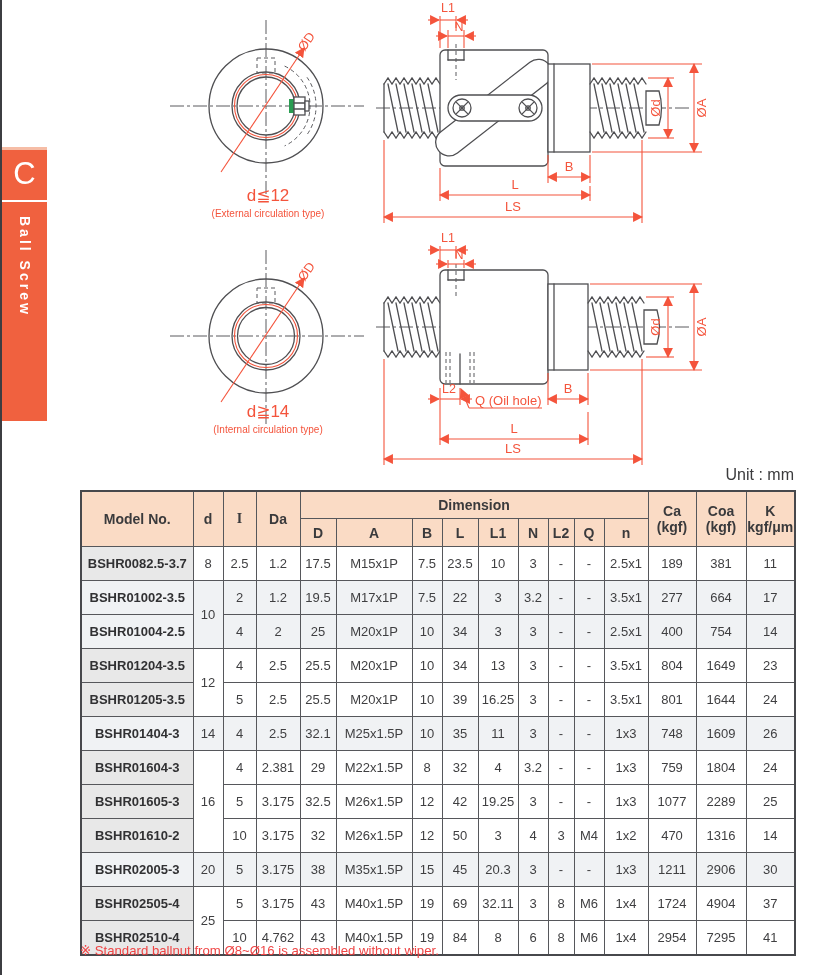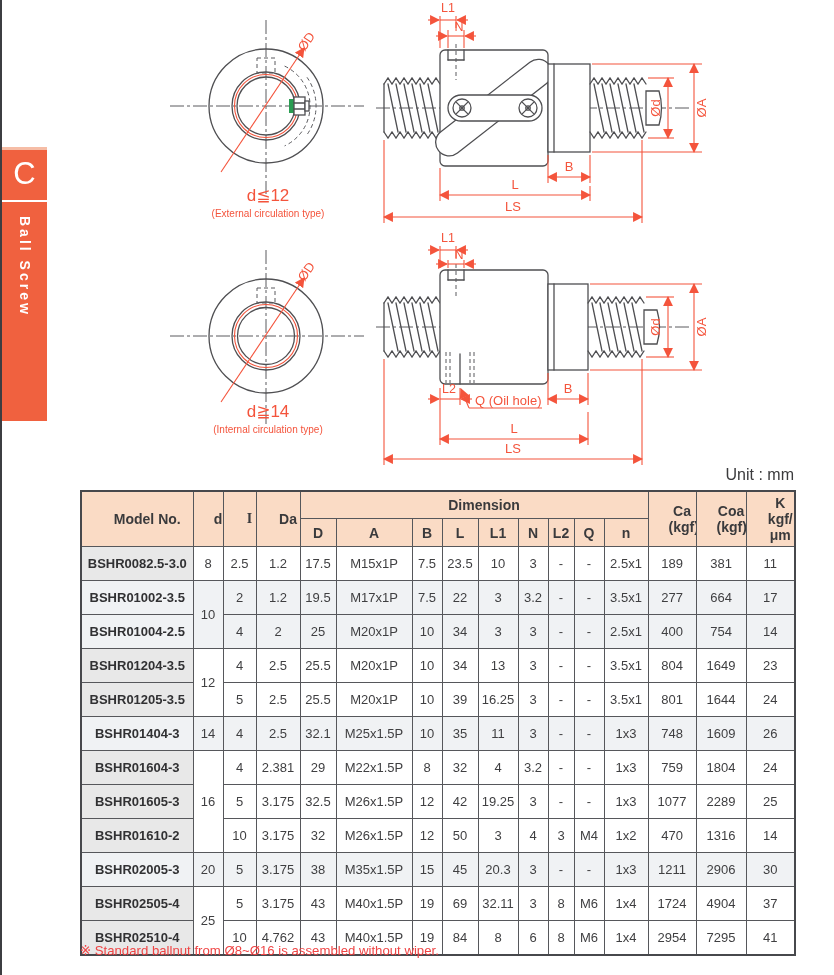--- a/index.html
+++ b/index.html
@@ -29,21 +29,21 @@
   .cap-line1{font-size:17px;}
   .cap-line2{font-size:10px;margin-top:2px;white-space:nowrap;}
   
   .unit{position:absolute;left:674px;top:466px;width:120px;text-align:right;font-size:16px;color:#3b3b3d;}
   
   table.spec{position:absolute;left:80px;top:490px;width:714px;border-collapse:collapse;
              table-layout:fixed;border:2px solid #47484c;font-size:13px;}
   table.spec th,table.spec td{border:1px solid #56575b;text-align:center;vertical-align:middle;
              padding:0;overflow:hidden;}
   table.spec th{background:#fadbc5;font-weight:bold;font-size:14px;color:#3a3a3c;}
-  table.spec thead tr:first-child th{height:26px;padding-left:20px;}
+  table.spec thead tr:first-child th{height:26px;}
   table.spec thead tr:last-child th{height:27px;}
   table.spec th.two-line{line-height:16px;}
   table.spec td{height:33px;background:#ffffff;color:#3f3f41;}
   table.spec tr.shade td{background:#f0f2f4;}
   table.spec td.model{background:#e8e8e8;font-weight:bold;font-size:13px;color:#313133;}
   th.serif{font-family:"Liberation Serif","DejaVu Serif",serif;}
   
   .footnote{position:absolute;left:80px;top:943px;font-size:13.2px;color:#ef4444;}
 </style>
 </head>
@@ -328,21 +328,21 @@
         <th>L</th>
         <th>L1</th>
         <th>N</th>
         <th>L2</th>
         <th>Q</th>
         <th>n</th>
       </tr>
     </thead>
     <tbody id="spec-tbody">
         <tr>
-          <td class="model">BSHR0082.5-3.0</td>
+          <td class="model">BSHR0082.5-3.7</td>
           <td class="dcol" rowspan="1">8</td>
           <td>2.5</td>
           <td>1.2</td>
           <td>17.5</td>
           <td>M15x1P</td>
           <td>7.5</td>
           <td>23.5</td>
           <td>10</td>
           <td>3</td>
           <td>-</td>

